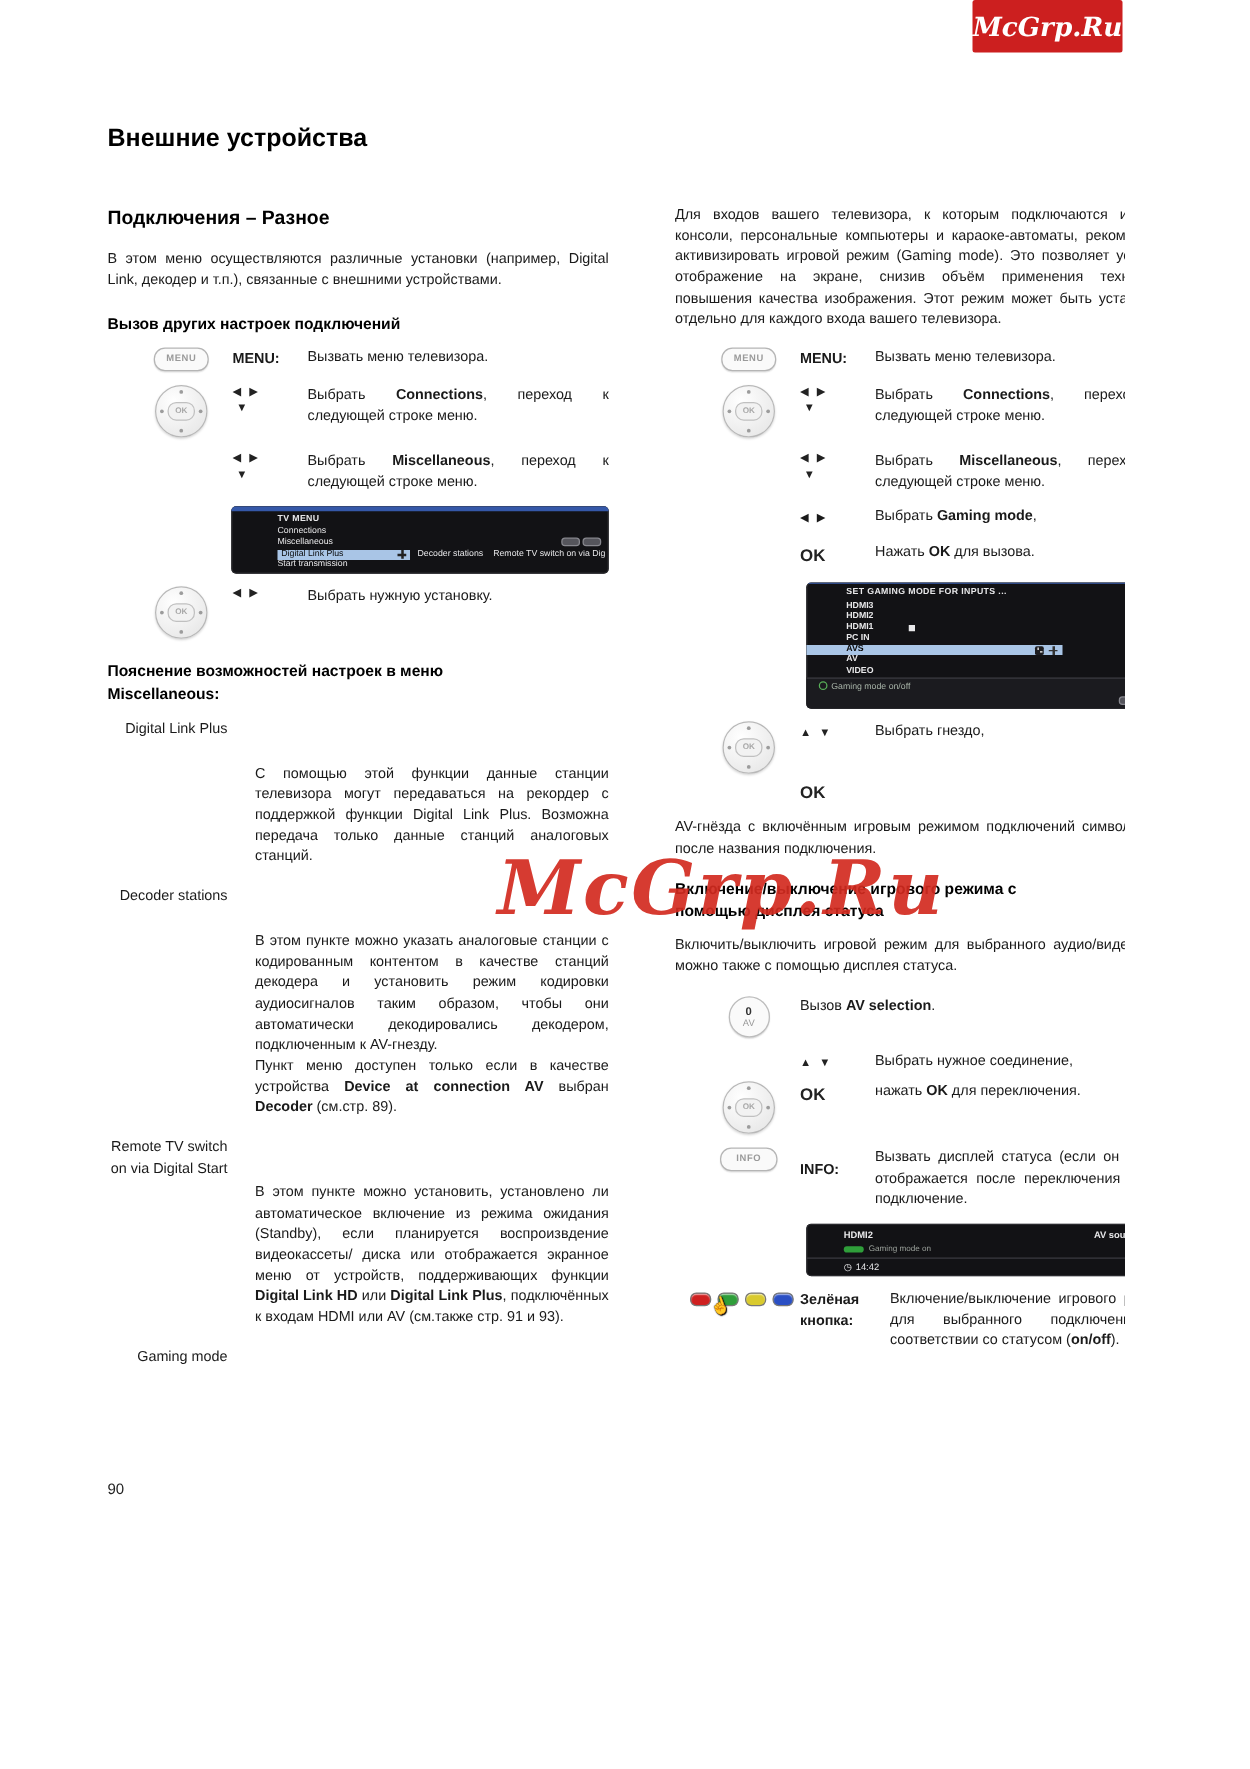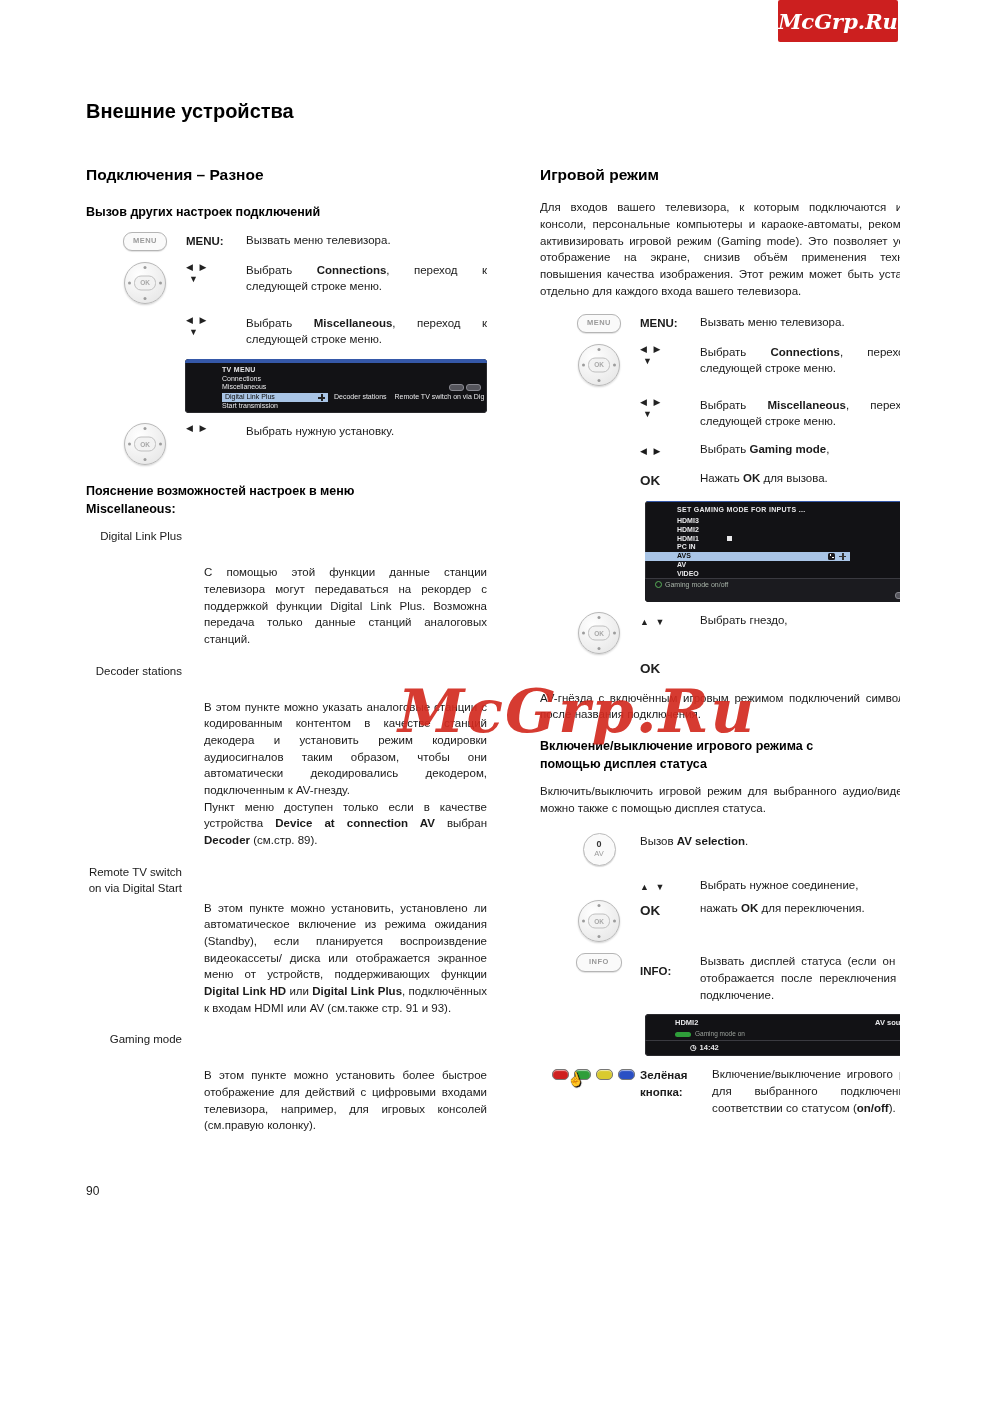--- a/index.html
+++ b/index.html
@@ -102,21 +102,21 @@
   .gmenu .ft{margin-top:auto;border-top:1px solid #3a3a40;background:#1b1b1f;
         padding:2px 6px 3px 10px;color:#a7b3a7;display:flex;flex-direction:column;gap:2px;}
   .gmenu .ftrow{display:flex;align-items:center;justify-content:space-between;}
   .gmenu .ftrow2{display:flex;justify-content:flex-end;gap:4px;}
   .gdot{display:inline-block;width:5px;height:5px;border-radius:50%;border:1px solid #58b058;margin-right:3px;vertical-align:-1px;}
 
   .status{margin:4px 0 8px 105px;width:290px;height:42px;font-size:7.5px;}
   .status .row1{display:flex;justify-content:space-between;padding:4px 14px 0 30px;font-weight:bold;}
   .status .row2{display:flex;align-items:center;padding:2px 0 2px 30px;color:#9aa09a;font-size:6.5px;}
   .gpill{width:16px;height:5px;border-radius:3px;background:#2f9e3a;margin-right:4px;}
-  .status .row3{border-top:1px solid #3a3a40;padding:2px 0 0 45px;font-weight:bold;}
+  .status .row3{border-top:1px solid #3a3a40;padding:2px 0 0 30px;font-weight:normal;}
   .spk{font-size:7px;letter-spacing:-1px;}
   .clk{font-size:7.5px;margin-right:3px;}
 
   
   .gicon-inline{width:11px;height:11px;background:#2a2a2e;border-radius:2px;position:relative;
         display:inline-block;vertical-align:-2px;margin:0 5px;}
   .gicon-inline::before{content:"";position:absolute;left:2px;top:2px;width:2.5px;height:2.5px;background:#fff;}
   .gicon-inline::after{content:"";position:absolute;right:2px;bottom:2px;width:2.5px;height:2.5px;background:#fff;}
 
   
@@ -132,20 +132,21 @@
 
   <div class="logo">
     <span>McGrp.Ru</span>
   </div>
   <div class="watermark">McGrp.Ru</div>
 
   <div class="doc-title">Внешние устройства</div>
 
   <div class="col col-left">
     <h2>Подключения – Разное</h2>
+    <p class="just">В этом меню осуществляются различные установки (например, Digital Link, декодер и т.п.), связанные с внешними устройствами.</p>
     <h3>Вызов других настроек подключений</h3>
 
     <div class="irow">
       <div class="icol">
           <div class="pill">
             <span>MENU</span>
           </div>
         </div>
       <div class="lcol steplabel">MENU:</div>
       <div class="tcol">Вызвать меню телевизора.</div>
@@ -239,28 +240,24 @@
 
     <div class="def">
       <div class="term">Remote TV switch on via Digital Start</div>
       <div class="desc">
         <p><span>В этом пункте можно установить, установлено ли автоматическое включение из режима ожидания (Standby), если планируется воспроизвдение видеокассеты/ диска или отображается экранное меню от устройств, поддерживающих функции </span><span class="b">Digital Link HD</span><span> или </span><span class="b">Digital Link Plus</span><span>, подключённых к входам HDMI или AV (см.также стр. 91 и 93).</span></p>
       </div>
     </div>
 
     <div class="def">
       <div class="term">Gaming mode</div>
-      <div class="desc">
-          <p>В этом пункте можно установить более быстрое отображение для действий с цифровыми входами телевизора, например, для игровых консолей (см.правую колонку).</p>
-        </div>
     </div>
   </div>
 
   <div class="col col-right">
-    <h2>Игровой режим</h2>
     <p class="just">Для входов вашего телевизора, к которым подключаются игровые консоли, персональные компьютеры и караоке-автоматы, рекомендуем активизировать игровой режим (Gaming mode). Это позволяет ускорить отображение на экране, снизив объём применения технологий повышения качества изображения. Этот режим может быть установлен отдельно для каждого входа вашего телевизора.</p>
 
     <div style="height:6px"></div>
 
     <div class="irow">
       <div class="icol">
           <div class="pill">
             <span>MENU</span>
           </div>
         </div>

